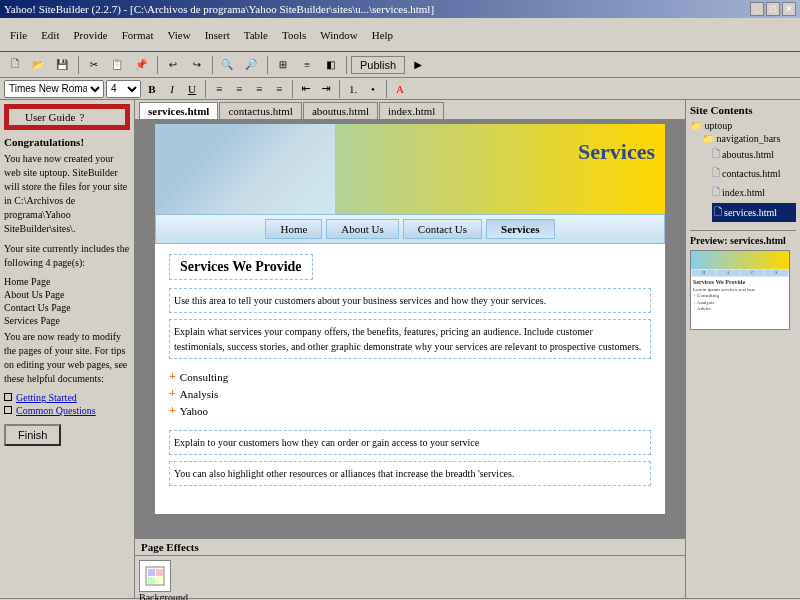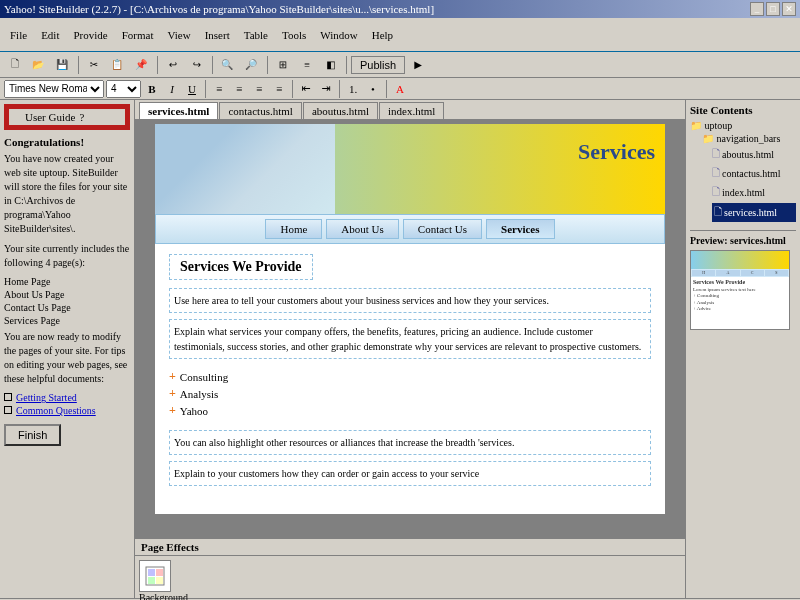--- a/index.html
+++ b/index.html
@@ -466,40 +466,40 @@
         <div class="nav-bar">
           <button class="nav-btn">Home</button>
           <button class="nav-btn">About Us</button>
           <button class="nav-btn">Contact Us</button>
           <button class="nav-btn active">Services</button>
         </div>
 
         <div class="content-area">
           <div class="services-title">Services We Provide</div>
 
-          <div class="content-text">Use here area to tell your customers about your business services and how they your services.</div>
+          <div class="content-text">Use this area to tell your customers about your business services and how they your services.</div>
           <div class="content-text">Explain what services your company offers, the benefits, features, pricing an audience. Include customer testimonials, success stories, and other graphic demonstrate why your services are relevant to prospective customers.</div>
 
           <div class="service-list">
             <div class="service-item">
               <span class="plus-icon">+</span>
               <span>Consulting</span>
             </div>
             <div class="service-item">
               <span class="plus-icon">+</span>
               <span>Analysis</span>
             </div>
             <div class="service-item">
               <span class="plus-icon">+</span>
               <span>Yahoo</span>
             </div>
           </div>
 
+          <div class="content-text">Explain to your customers how they can order or gain access to your service</div>
           <div class="content-text">You can also highlight other resources or alliances that increase the breadth 'services.</div>
-          <div class="content-text">Explain to your customers how they can order or gain access to your service</div>
         </div>
       </div>
     </div>
 
     <div id="bottom-panel">
       <div class="page-effects-title">Page Effects</div>
       <div class="effects-content">
         <div style="text-align:center">
           <div class="bg-icon">
             <svg width="20" height="20" viewBox="0 0 20 20">

